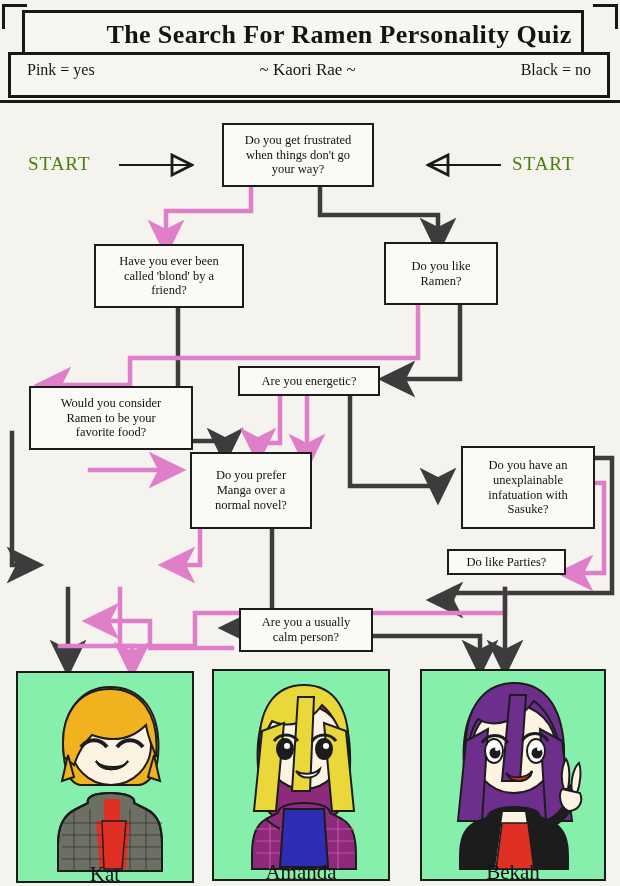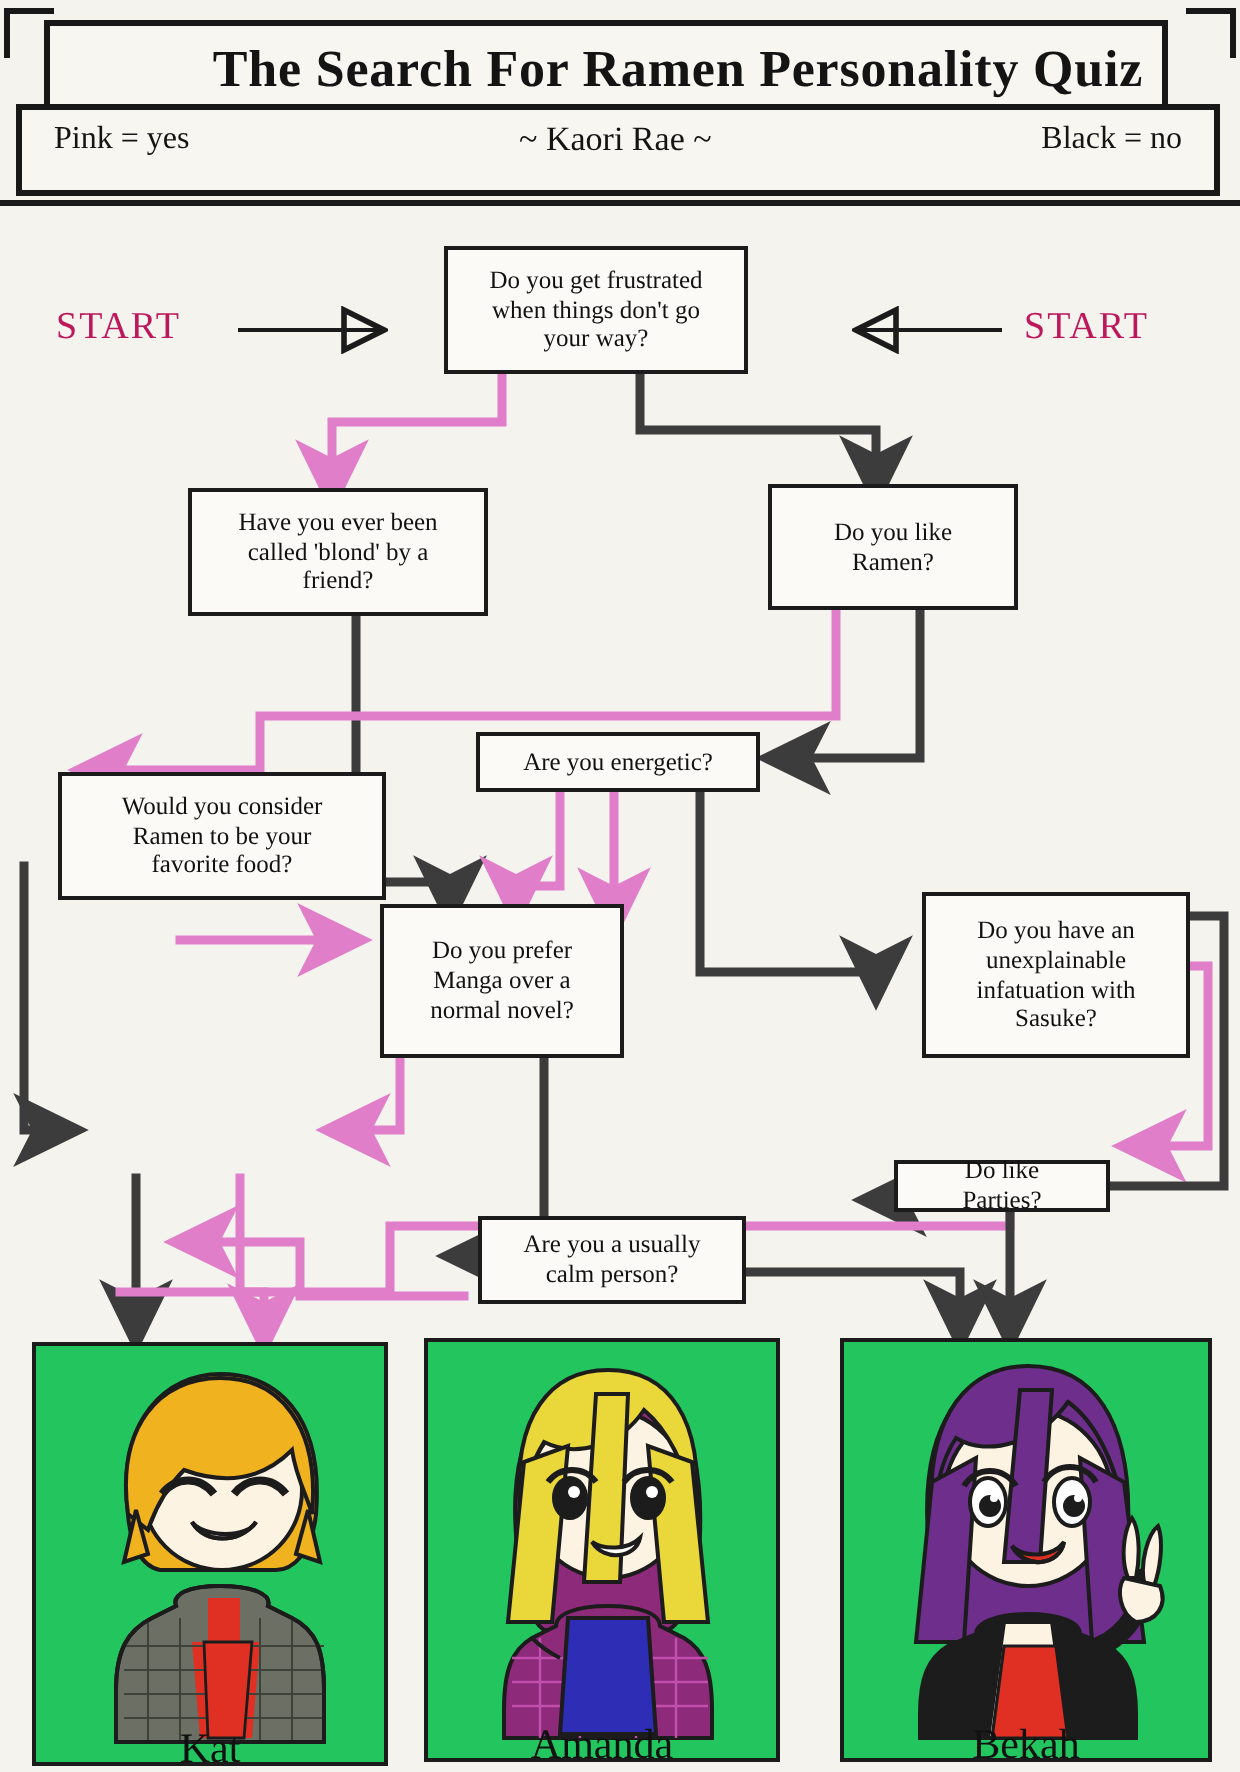--- a/index.html
+++ b/index.html
@@ -46,30 +46,30 @@
   .node{
     position:absolute;border:2px solid #1b1b1b;background:#fbfaf6;
     box-sizing:border-box;
     display:flex;align-items:center;justify-content:center;
     text-align:center;color:#111;
     font-size:12.5px;line-height:1.18;
     padding:3px 17px;
     z-index:6;
   }
   .startlbl{
-    position:absolute;font-size:19px;color:#be185d;letter-spacing:1px;
+    position:absolute;font-size:19px;color:#4d7c0f;letter-spacing:1px;
     z-index:6;
   }
 
   
   svg.edges{position:absolute;left:0;top:0;width:620px;height:783px;z-index:3;}
 
   
   .card{
-    position:absolute;border:2px solid #1b1b1b;background:#22c55e;
+    position:absolute;border:2px solid #1b1b1b;background:#86efac;
     box-sizing:border-box;z-index:7;overflow:hidden;
   }
   .card .name{
     position:absolute;left:0;bottom:-6px;width:100%;
     text-align:center;font-size:21px;color:#111;font-weight:400;
     z-index:9;
   }
   .card svg{position:absolute;left:0;top:0;}
 </style>
 </head>
@@ -163,42 +163,42 @@
     <div class="startlbl" style="left:512px;top:50px;">START</div>
 
     <div class="node" style="left:222px;top:20px;width:152px;height:64px;">
       <span>Do you get frustrated when things don't go your way?</span>
     </div>
 
     <div class="node" style="left:94px;top:141px;width:150px;height:64px;">
       <span>Have you ever been called 'blond' by a friend?</span>
     </div>
 
-    <div class="node" style="left:384px;top:139px;width:125px;height:63px;align-items:center;">
+    <div class="node" style="left:384px;top:139px;width:114px;height:63px;align-items:center;">
       <span>Do you like Ramen?</span>
     </div>
 
     <div class="node" style="left:238px;top:263px;width:142px;height:30px;">
       <span>Are you energetic?</span>
     </div>
 
     <div class="node" style="left:29px;top:283px;width:164px;height:64px;">
       <span>Would you consider Ramen to be your favorite food?</span>
     </div>
 
     <div class="node" style="left:190px;top:349px;width:122px;height:77px;">
       <span>Do you prefer Manga over a normal novel?</span>
     </div>
 
     <div class="node" style="left:461px;top:343px;width:134px;height:83px;">
       <span>Do you have an unexplainable infatuation with Sasuke?</span>
     </div>
 
 
-    <div class="node" style="left:447px;top:477px;width:108px;height:26px;">
+    <div class="node" style="left:447px;top:446px;width:119px;height:26px;">
       <span>Do like Parties?</span>
     </div>
 
     <div class="node" style="left:239px;top:505px;width:134px;height:44px;">
       <span>Are you a usually calm person?</span>
     </div>
 
     <div class="card" style="left:16px;top:568px;width:178px;height:212px;">
       <svg width="178" height="212" viewBox="0 0 178 212">
         <g stroke="#1c1c1c" stroke-width="2" fill="none">

